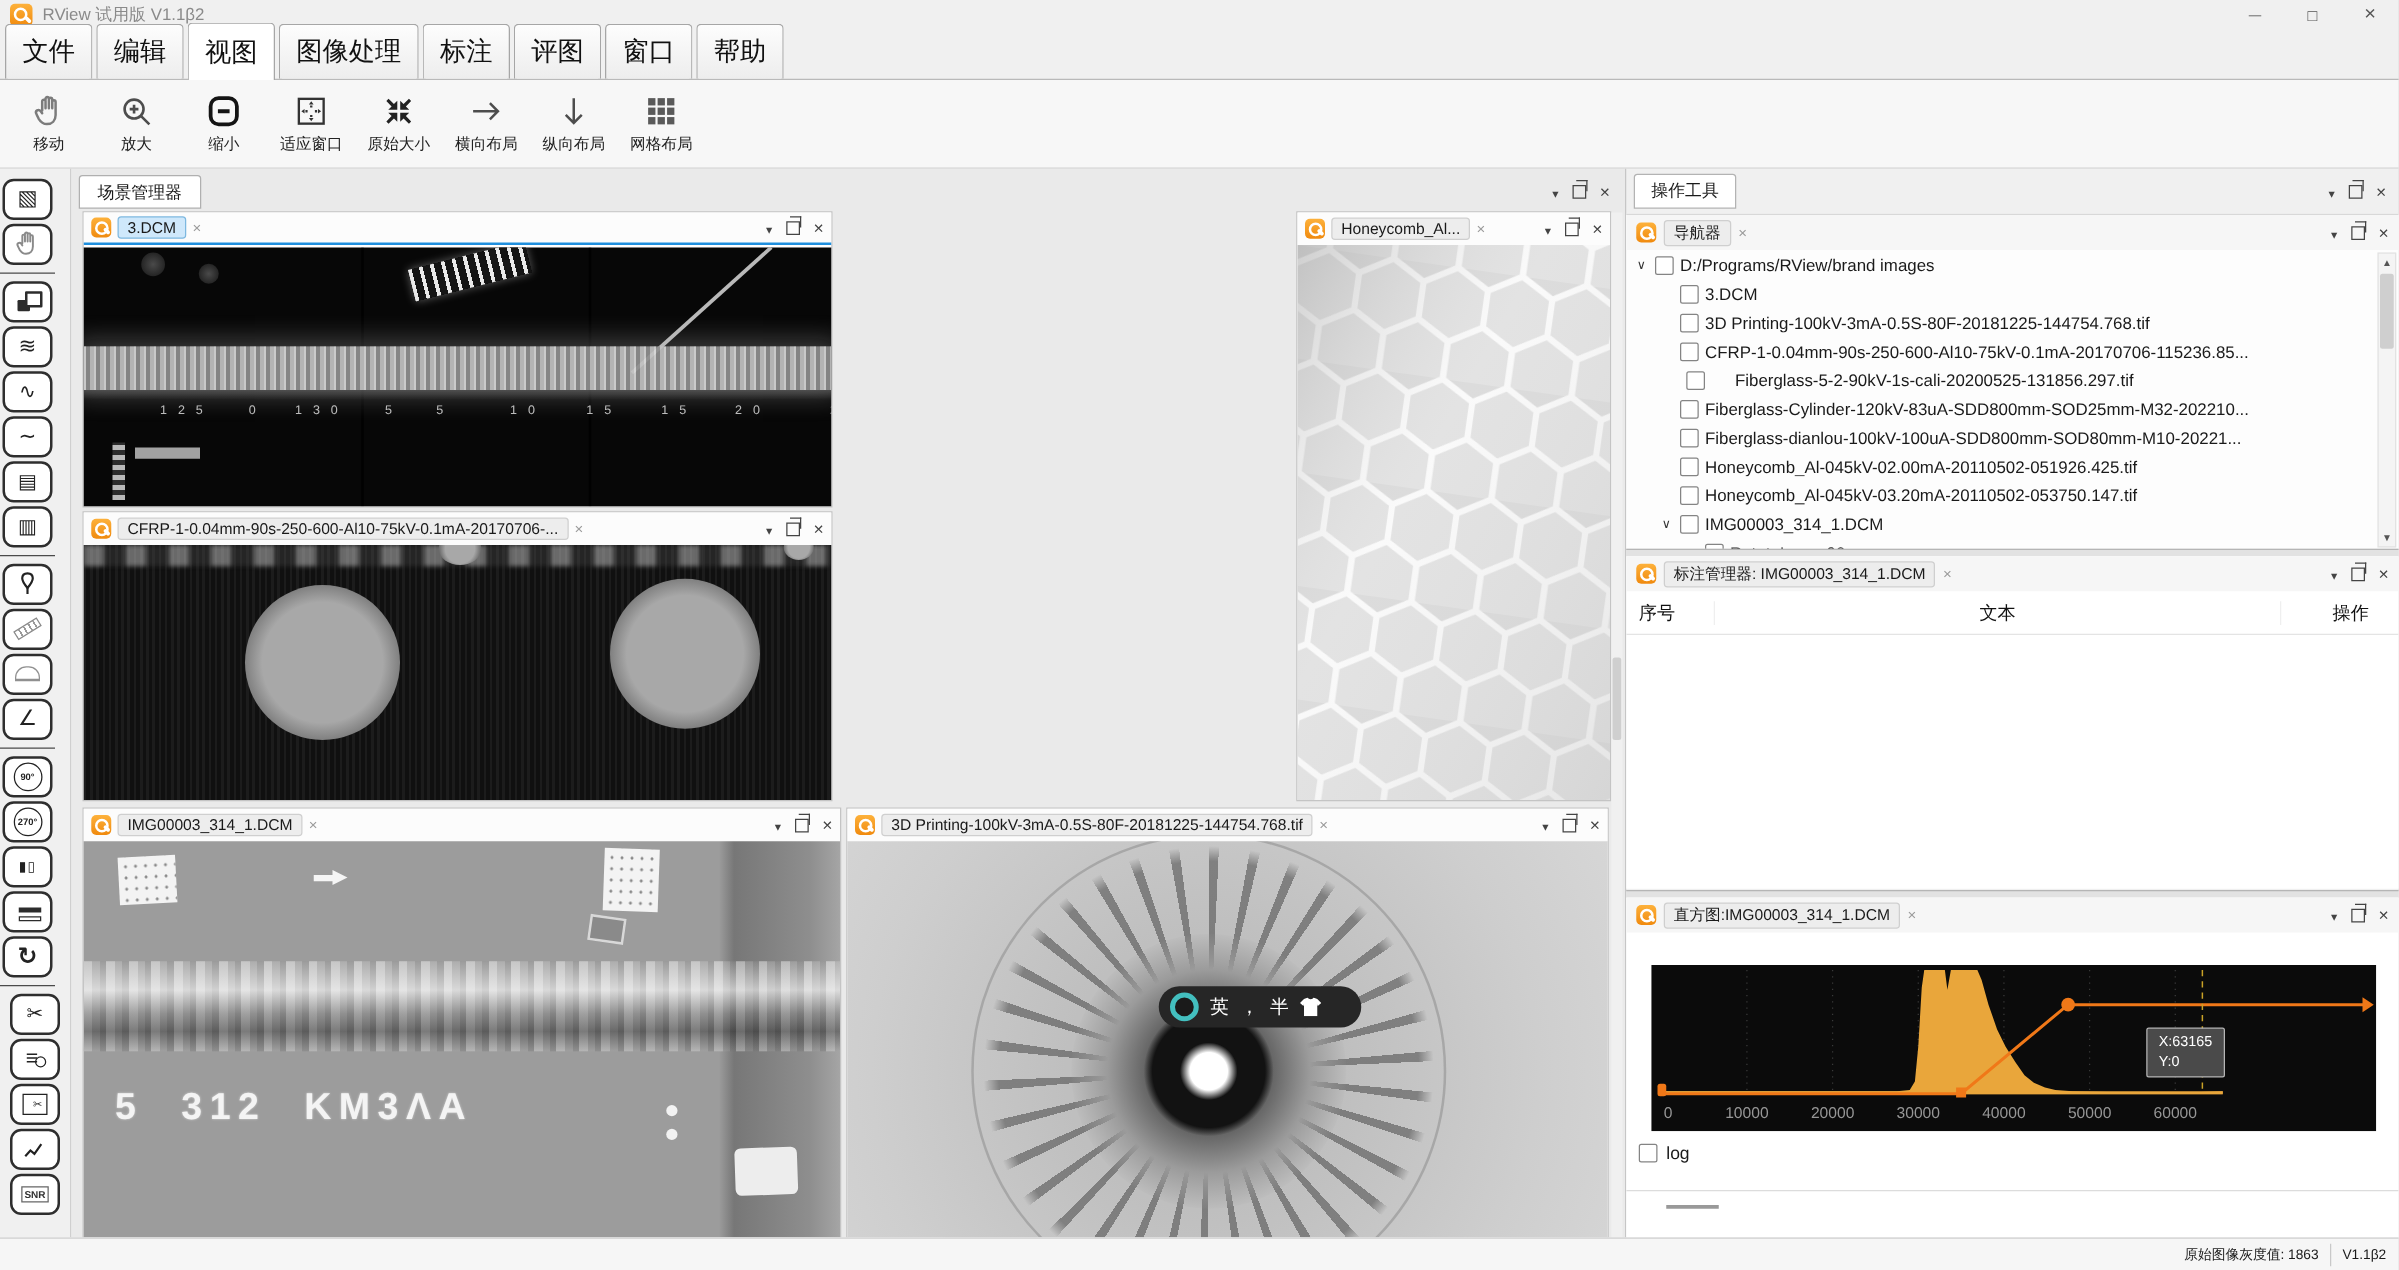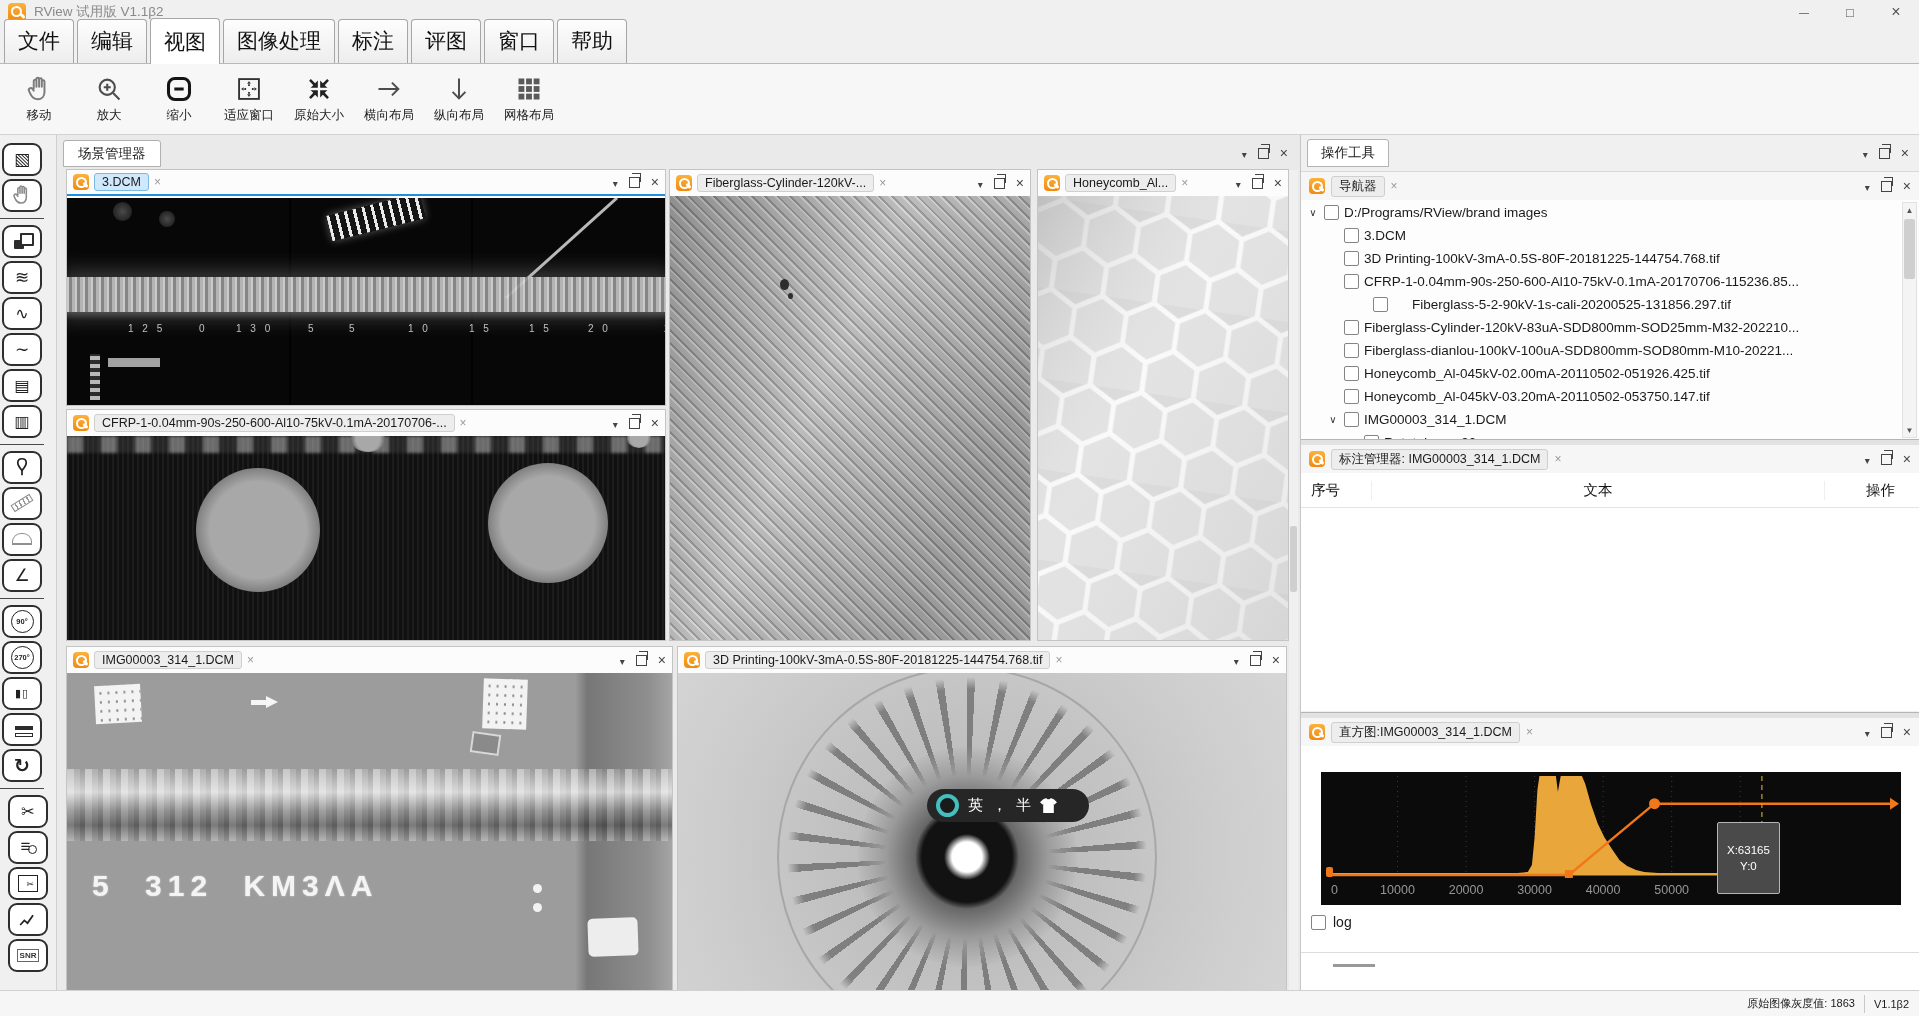--- a/index.html
+++ b/index.html
@@ -154,21 +154,21 @@
   .sa-down{bottom:0}.sa-down::before{content:"▼"}
   .vthumb{position:absolute;left:1px;width:11px;background:#cfcfcf;border-radius:2px}
   .splitter{position:absolute;left:0;width:100%;height:6px;background:#e2e2e2;border-top:1px solid #b5b5b5}
   .annarea{position:absolute;left:0;top:310px;width:100%;height:266px;background:#fff;overflow:hidden}
   .thead{display:flex;align-items:center;height:34px;border-bottom:1px solid #e4e4e4;font-size:14.5px;color:#111}
   .th-no{width:60px;padding-left:10px;border-right:1px solid #efefef}
   .th-text{flex:1;text-align:center}
   .th-op{width:70px;text-align:right;padding-right:24px;border-left:1px solid #efefef}
   .histarea{position:absolute;left:0;top:583px;width:100%;height:272px;background:#fff;overflow:hidden}
   #chartwrap{position:absolute;left:20px;top:54px;width:580px;height:133px}
-  #tooltip{position:absolute;left:396px;top:50px;background:#4a4a4a;border:1px solid #b5b5b5;border-radius:2px;color:#fff;font-size:11.5px;line-height:16px;padding:19px 9px;text-align:center}
+  #tooltip{position:absolute;left:396px;top:50px;background:#4a4a4a;border:1px solid #b5b5b5;border-radius:2px;color:#fff;font-size:11.5px;line-height:16px;padding:3px 9px;text-align:left}
   .lograw{position:absolute;left:10px;top:196px;display:flex;align-items:center;gap:7px;font-size:14px}
   .hist-div{position:absolute;left:0;top:234px;width:100%;border-top:1px solid #dcdcdc}
   .hist-handle{position:absolute;left:32px;top:246px;width:42px;height:3px;background:#999}
   
   #mdi-scroll{position:absolute;left:1232px;top:35px;width:9px;height:820px;background:#f0f0f0}
   #mdi-scroll .vthumb{left:1px;width:7px}
   
   #statusbar{position:absolute;left:0;top:990px;width:1919px;height:26px;background:#f6f6f6;border-top:1px solid #d0d0d0;display:flex;align-items:center;justify-content:flex-end;font-size:11px;box-sizing:border-box}
   #statusbar .sep{width:1px;height:18px;background:#c9c9c9;margin:0 9px}
   #statusbar .pad{width:10px}
@@ -407,36 +407,20 @@
           <span class="xnum" style="left: 402px;">1 5</span>
           <span class="xnum" style="left: 462px;">1 5</span>
           <span class="xnum" style="left: 521px;">2 0</span>
           <span class="xnum" style="left: 576px; margin-left: 21px;">2 5</span>
         </div>
       <div class="filmblk"></div>
       <div class="filmstrip"></div>
     </div>
   </div>
 
-  <div class="win" style="left:613px;top:35px;width:360px;height:470px">
-    <div class="win-tb">
-      <span class="applogo" style="width:16px;height:16px"></span>
-      <span class="pill">Fiberglass-Cylinder-120kV-...</span>
-      <span class="tabx"></span>
-      <div class="hbtns">
-        <span class="wb-drop"></span>
-        <span class="wb-float"></span>
-        <span class="wb-close"></span>
-      </div>
-    </div>
-    <div class="win-content c-fiber">
-      <div class="speck" style="left:110px;top:83px;width:9px;height:11px"></div>
-      <div class="speck" style="left:118px;top:97px;width:5px;height:6px"></div>
-    </div>
-  </div>
 
   <div class="win" style="left:981px;top:35px;width:250px;height:470px">
     <div class="win-tb">
       <span class="applogo" style="width:16px;height:16px"></span>
       <span class="pill">Honeycomb_Al...</span>
       <span class="tabx"></span>
       <div class="hbtns">
         <span class="wb-drop"></span>
         <span class="wb-float"></span>
         <span class="wb-close"></span>
@@ -576,21 +560,21 @@
         <div class="trow" style="padding-left: 26px;">
           <span class="chevsp"></span>
           <span class="cb"></span>
           <span class="tlbl">3D Printing-100kV-3mA-0.5S-80F-20181225-144754.768.tif</span>
         </div>
         <div class="trow" style="padding-left: 26px;">
           <span class="chevsp"></span>
           <span class="cb"></span>
           <span class="tlbl">CFRP-1-0.04mm-90s-250-600-Al10-75kV-0.1mA-20170706-115236.85...</span>
         </div>
-        <div class="trow" style="padding-left: 36px; gap: 24px;">
+        <div class="trow" style="padding-left: 12px; gap: 24px;">
           <span class="chevsp"></span>
           <span class="cb"></span>
           <span class="tlbl">Fiberglass-5-2-90kV-1s-cali-20200525-131856.297.tif</span>
         </div>
         <div class="trow" style="padding-left: 26px;">
           <span class="chevsp"></span>
           <span class="cb"></span>
           <span class="tlbl">Fiberglass-Cylinder-120kV-83uA-SDD800mm-SOD25mm-M32-202210...</span>
         </div>
         <div class="trow" style="padding-left: 26px;">

